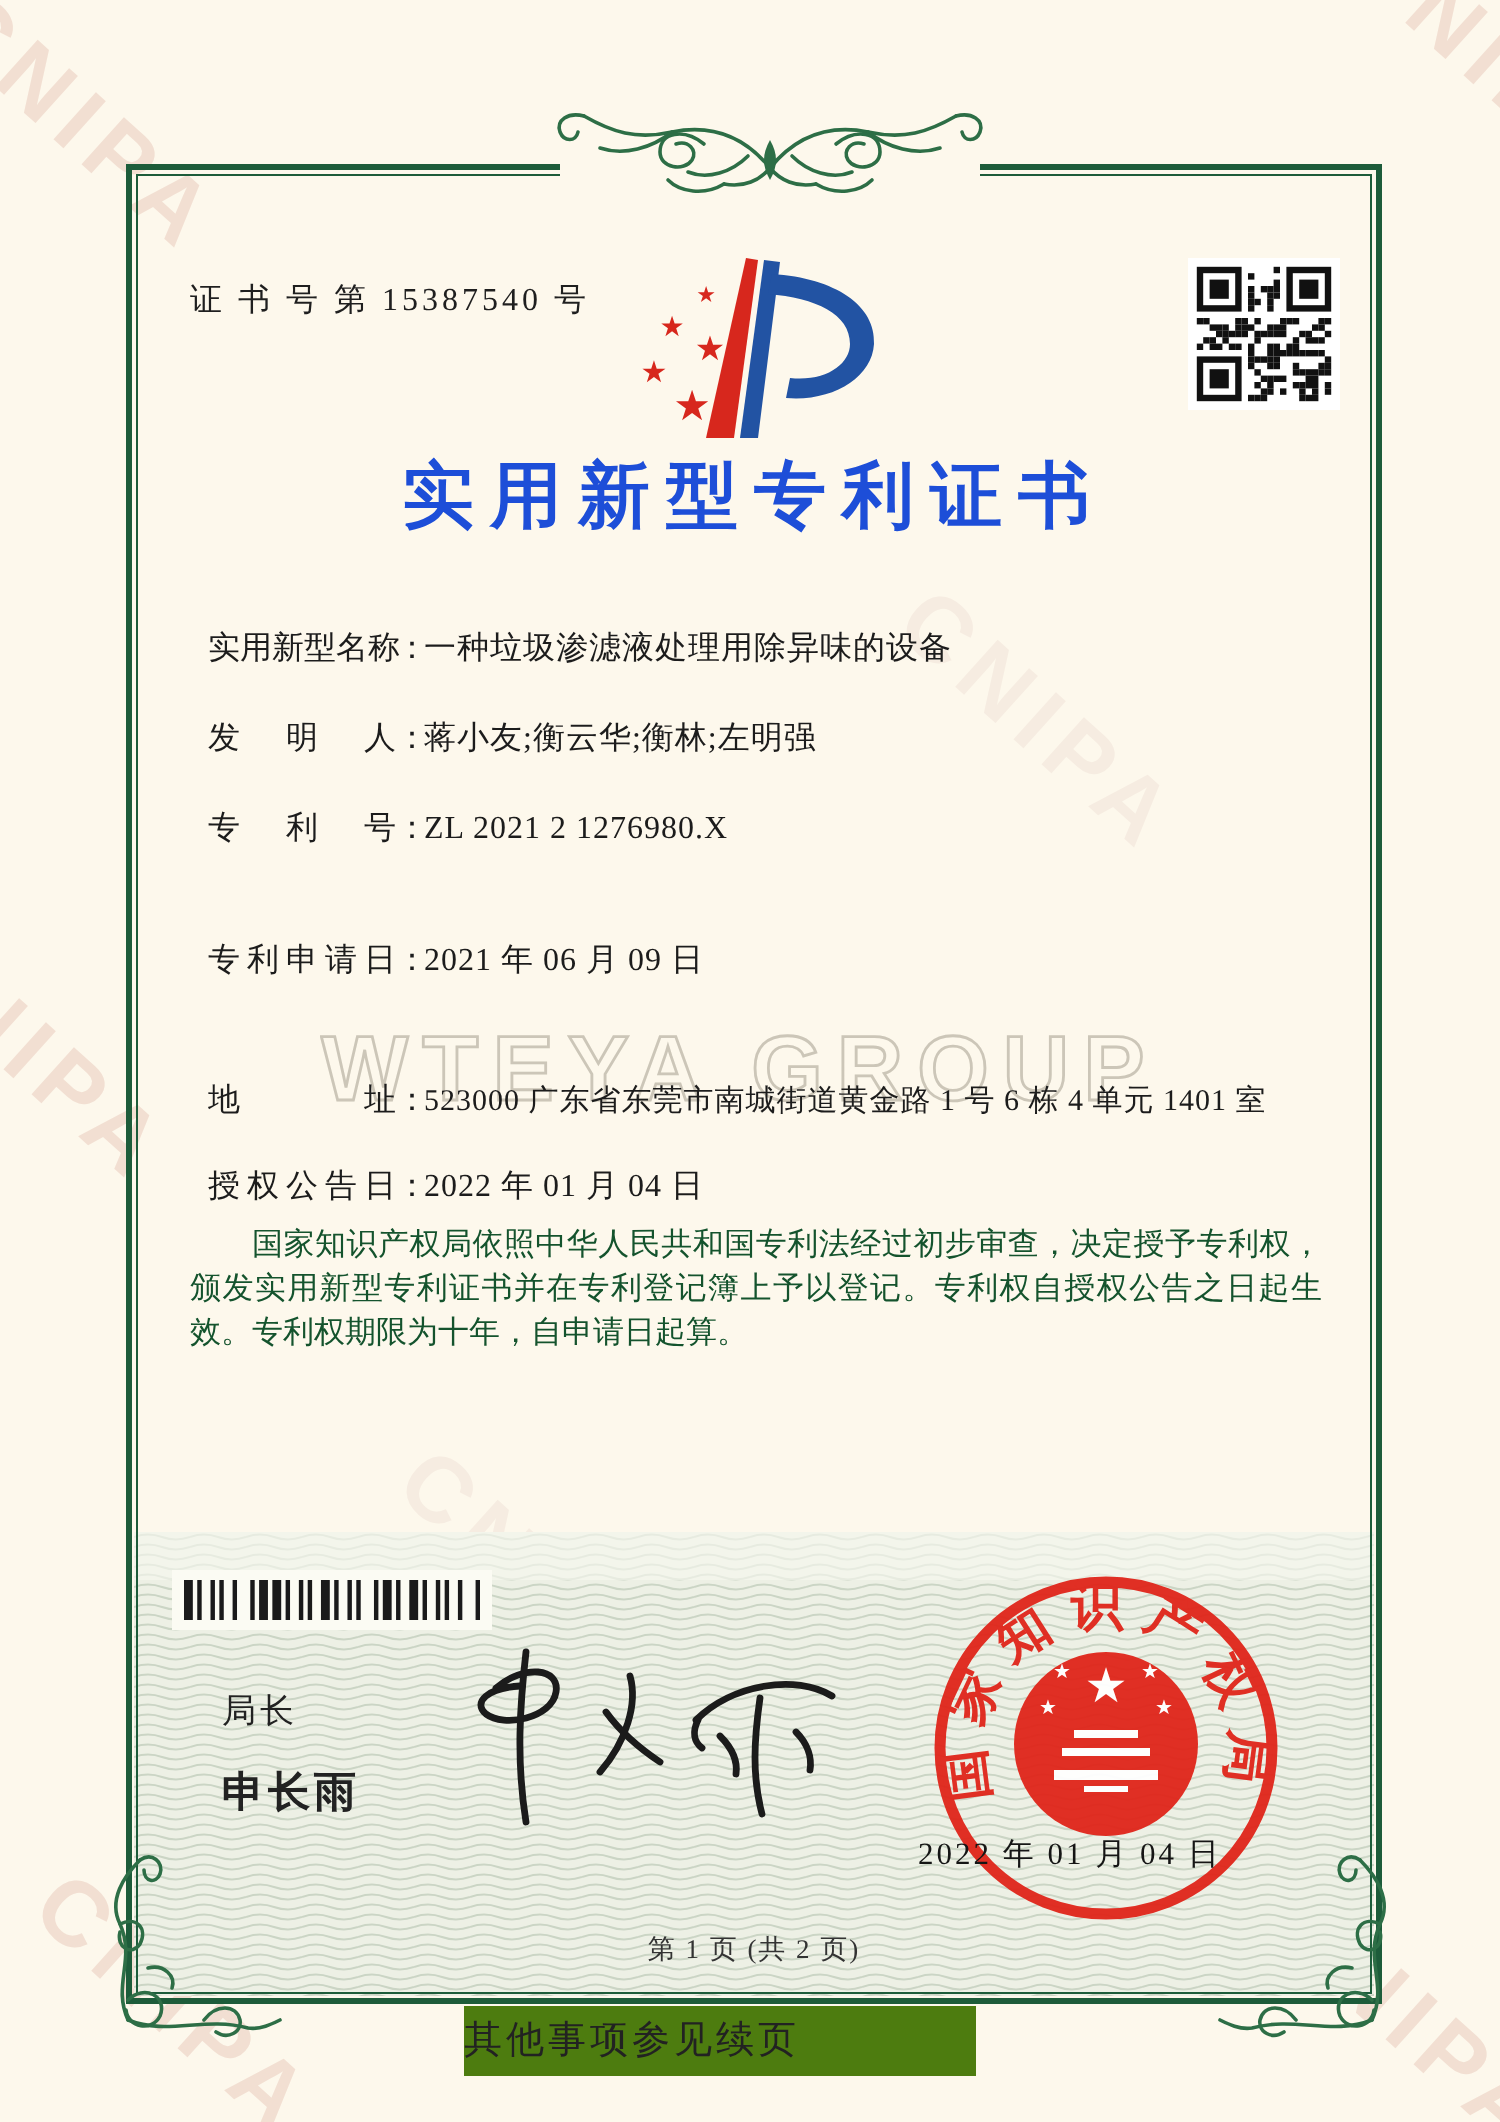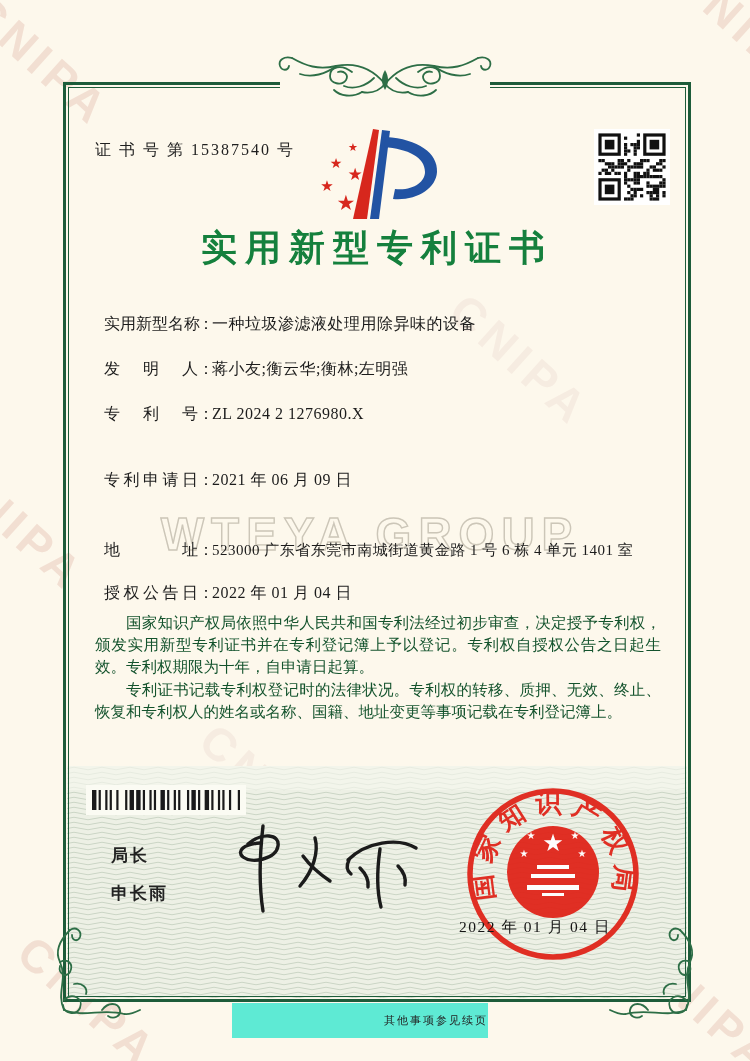--- a/index.html
+++ b/index.html
@@ -24,51 +24,51 @@
   .ornament-top{position:absolute;left:268px;top:50px;z-index:4;}
   .ornament-corner{position:absolute;z-index:4;}
   .oc-left{left:36px;top:922px;}
   .oc-right{left:609px;top:922px;}
 
   
   .cert-no{position:absolute;left:95px;top:120px;font-size:16px;letter-spacing:2px;z-index:5;margin-top:20px;}
   .logo-svg{position:absolute;left:296px;top:127px;z-index:5;}
   .qr-svg{position:absolute;left:594px;top:129px;z-index:5;background:#fff;}
   .title{position:absolute;left:63px;top:224px;width:628px;text-align:center;
-      font-size:36px;font-weight:bold;letter-spacing:8px;color:#15803d;z-index:5;}
+      font-size:36px;font-weight:bold;letter-spacing:8px;color:#1d4ed8;z-index:5;}
 
   .frow{position:absolute;left:104px;font-size:16px;white-space:nowrap;z-index:5;color:#1c1c1c;}
   .f-label{display:inline-block;width:94px;text-align:justify;text-align-last:justify;}
   .f-colon{display:inline-block;width:14px;}
   .f-value{letter-spacing:0.5px;}
   .f-small{font-size:15px;}
 
   .paras{position:absolute;left:95px;top:612px;width:566px;z-index:5;
       font-size:15.5px;line-height:22.2px;color:#14532d;text-align:justify;}
   .paras p{margin:0;text-indent:2em;}
 
   .barcode-box{position:absolute;left:86px;top:785px;width:160px;height:30px;
       background:#fbfbf3;z-index:5;display:flex;align-items:center;justify-content:center;}
   .sig-title{position:absolute;left:111px;top:844px;z-index:6;
-      font-family:"Liberation Sans",sans-serif;font-size:17px;font-weight:700;
+      font-family:"Liberation Sans",sans-serif;font-size:17px;font-weight:400;
       letter-spacing:2px;color:#222;text-align:right;}
   .sig-name{position:absolute;left:111px;top:882px;z-index:6;
-      font-family:"Liberation Sans",sans-serif;font-size:17px;font-weight:600;
+      font-family:"Liberation Sans",sans-serif;font-size:21px;font-weight:600;
       letter-spacing:2px;color:#222;}
   .sig-svg{position:absolute;left:218px;top:818px;z-index:6;}
 
   .seal-svg{position:absolute;left:458px;top:779px;z-index:6;opacity:0.95;}
   .seal-date{position:absolute;left:459px;top:917px;z-index:7;font-size:15.5px;
       letter-spacing:1.5px;color:#151515;white-space:nowrap;}
 
   .page-no{position:absolute;left:63px;top:966px;width:628px;text-align:center;
       font-size:13.5px;letter-spacing:1px;color:#333;z-index:5;}
   .note-box{position:absolute;left:232px;top:1003px;width:256px;height:35px;
-      background:#5eead4;z-index:5;text-align:right;line-height:35px;
-      font-size:11px;letter-spacing:2px;color:#222;}
+      background:#4d7c0f;z-index:5;text-align:left;line-height:35px;
+      font-size:19px;letter-spacing:2px;color:#222;}
 </style>
 </head>
 <body>
 
 <div class="page">
 
   <div class="wm" style="left:40px;top:60px;">CNIPA</div>
   <div class="wm" style="left:745px;top:28px;">CNIPA</div>
   <div class="wm light" style="left:520px;top:360px;">CNIPA</div>
   <div class="wm" style="left:15px;top:525px;">CNIPA</div>
@@ -276,35 +276,34 @@
 
   <div class="title">实用新型专利证书</div>
 
   <div class="frow" style="top:314px;">
     <span class="f-label">实用新型名称</span><span class="f-colon">：</span><span class="f-value">一种垃圾渗滤液处理用除异味的设备</span>
   </div>
   <div class="frow" style="top:359px;">
     <span class="f-label">发明人</span><span class="f-colon">：</span><span class="f-value">蒋小友;衡云华;衡林;左明强</span>
   </div>
   <div class="frow" style="top:404px;">
-    <span class="f-label">专利号</span><span class="f-colon">：</span><span class="f-value">ZL 2024 2 1276980.X</span>
+    <span class="f-label">专利号</span><span class="f-colon">：</span><span class="f-value">ZL 2021 2 1276980.X</span>
   </div>
   <div class="frow" style="top:449px;margin-top:21px;">
     <span class="f-label">专利申请日</span><span class="f-colon">：</span><span class="f-value">2021 年 06 月 09 日</span>
   </div>
   <div class="frow" style="top:540px;">
     <span class="f-label">地址</span><span class="f-colon">：</span><span class="f-value f-small">523000 广东省东莞市南城街道黄金路 1 号 6 栋 4 单元 1401 室</span>
   </div>
   <div class="frow" style="top:583px;">
     <span class="f-label">授权公告日</span><span class="f-colon">：</span><span class="f-value">2022 年 01 月 04 日</span>
   </div>
 
   <div class="paras">
     <p>国家知识产权局依照中华人民共和国专利法经过初步审查，决定授予专利权，颁发实用新型专利证书并在专利登记簿上予以登记。专利权自授权公告之日起生效。专利权期限为十年，自申请日起算。</p>
-    <p>专利证书记载专利权登记时的法律状况。专利权的转移、质押、无效、终止、恢复和专利权人的姓名或名称、国籍、地址变更等事项记载在专利登记簿上。</p>
   </div>
 
   <div class="barcode-box">
     <svg id="barcode-bars" width="148" height="20" preserveAspectRatio="none" viewBox="0 0 100.5 26">
         <rect x="0" y="0" width="3" height="26" fill="#1a1a1a"></rect>
         <rect x="4.5" y="0" width="1.5" height="26" fill="#1a1a1a"></rect>
         <rect x="9" y="0" width="1.5" height="26" fill="#1a1a1a"></rect>
         <rect x="12" y="0" width="1.5" height="26" fill="#1a1a1a"></rect>
         <rect x="16.5" y="0" width="1.5" height="26" fill="#1a1a1a"></rect>
         <rect x="22.5" y="0" width="1.5" height="26" fill="#1a1a1a"></rect>
@@ -361,15 +360,16 @@
       <text x="66" y="78" font-size="10" fill="#fff" text-anchor="middle" font-family="DejaVu Sans, sans-serif">★</text>
       <text x="124" y="78" font-size="10" fill="#fff" text-anchor="middle" font-family="DejaVu Sans, sans-serif">★</text>
       <rect x="79" y="86" width="32" height="4" fill="#fff"></rect>
       <rect x="73" y="95" width="44" height="4" fill="#fff"></rect>
       <rect x="69" y="106" width="52" height="5" fill="#fff"></rect>
       <rect x="84" y="114" width="22" height="3" fill="#fff"></rect>
     </g>
   </svg>
   <div class="seal-date">2022 年 01 月 04 日</div>
 
+  <div class="page-no">第 1 页 (共 2 页)</div>
   <div class="note-box">其他事项参见续页</div>
 
 </div>
 
 </body></html>

